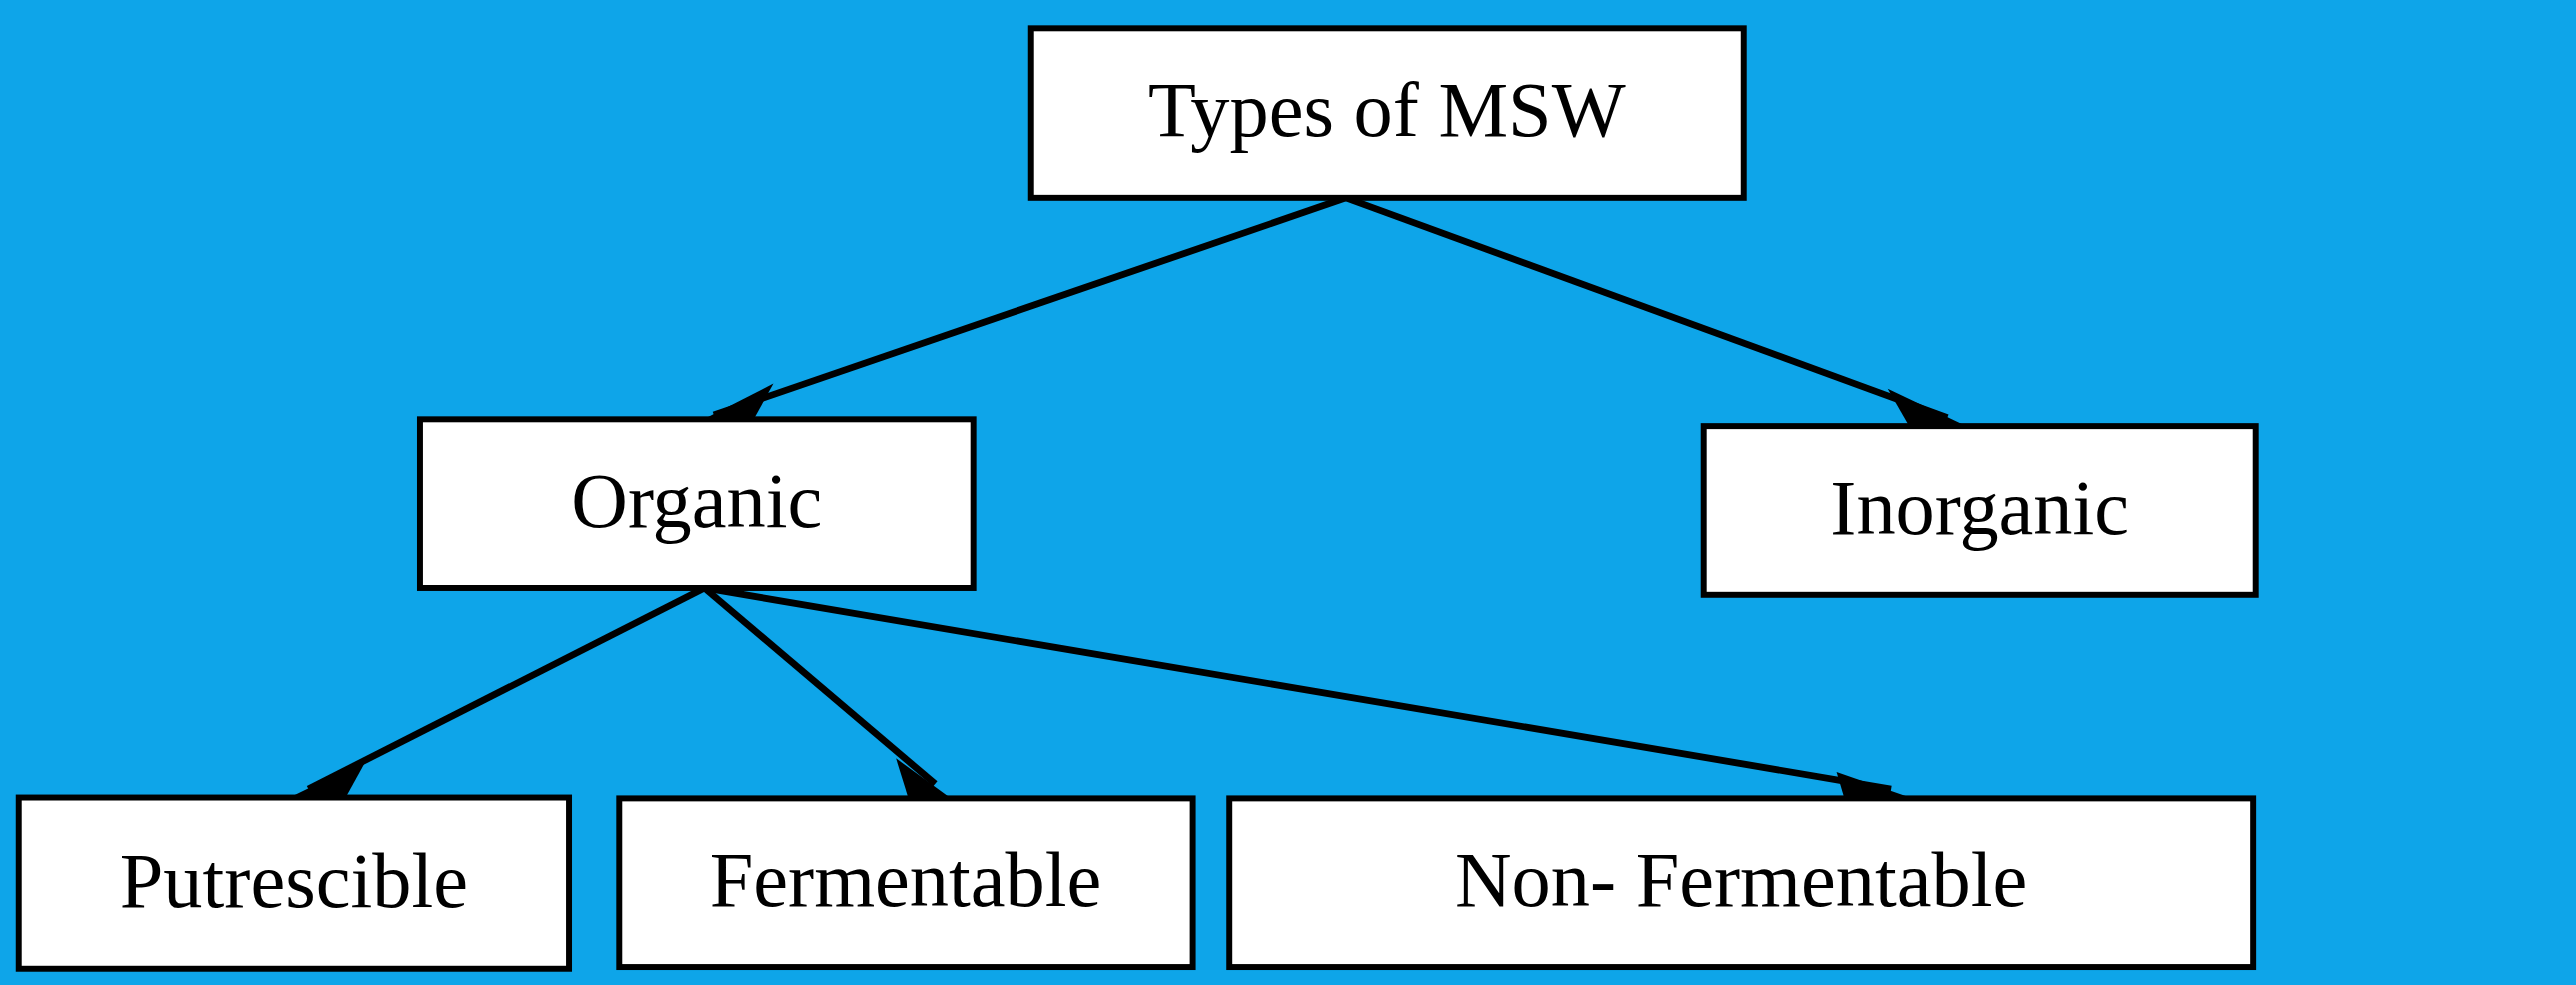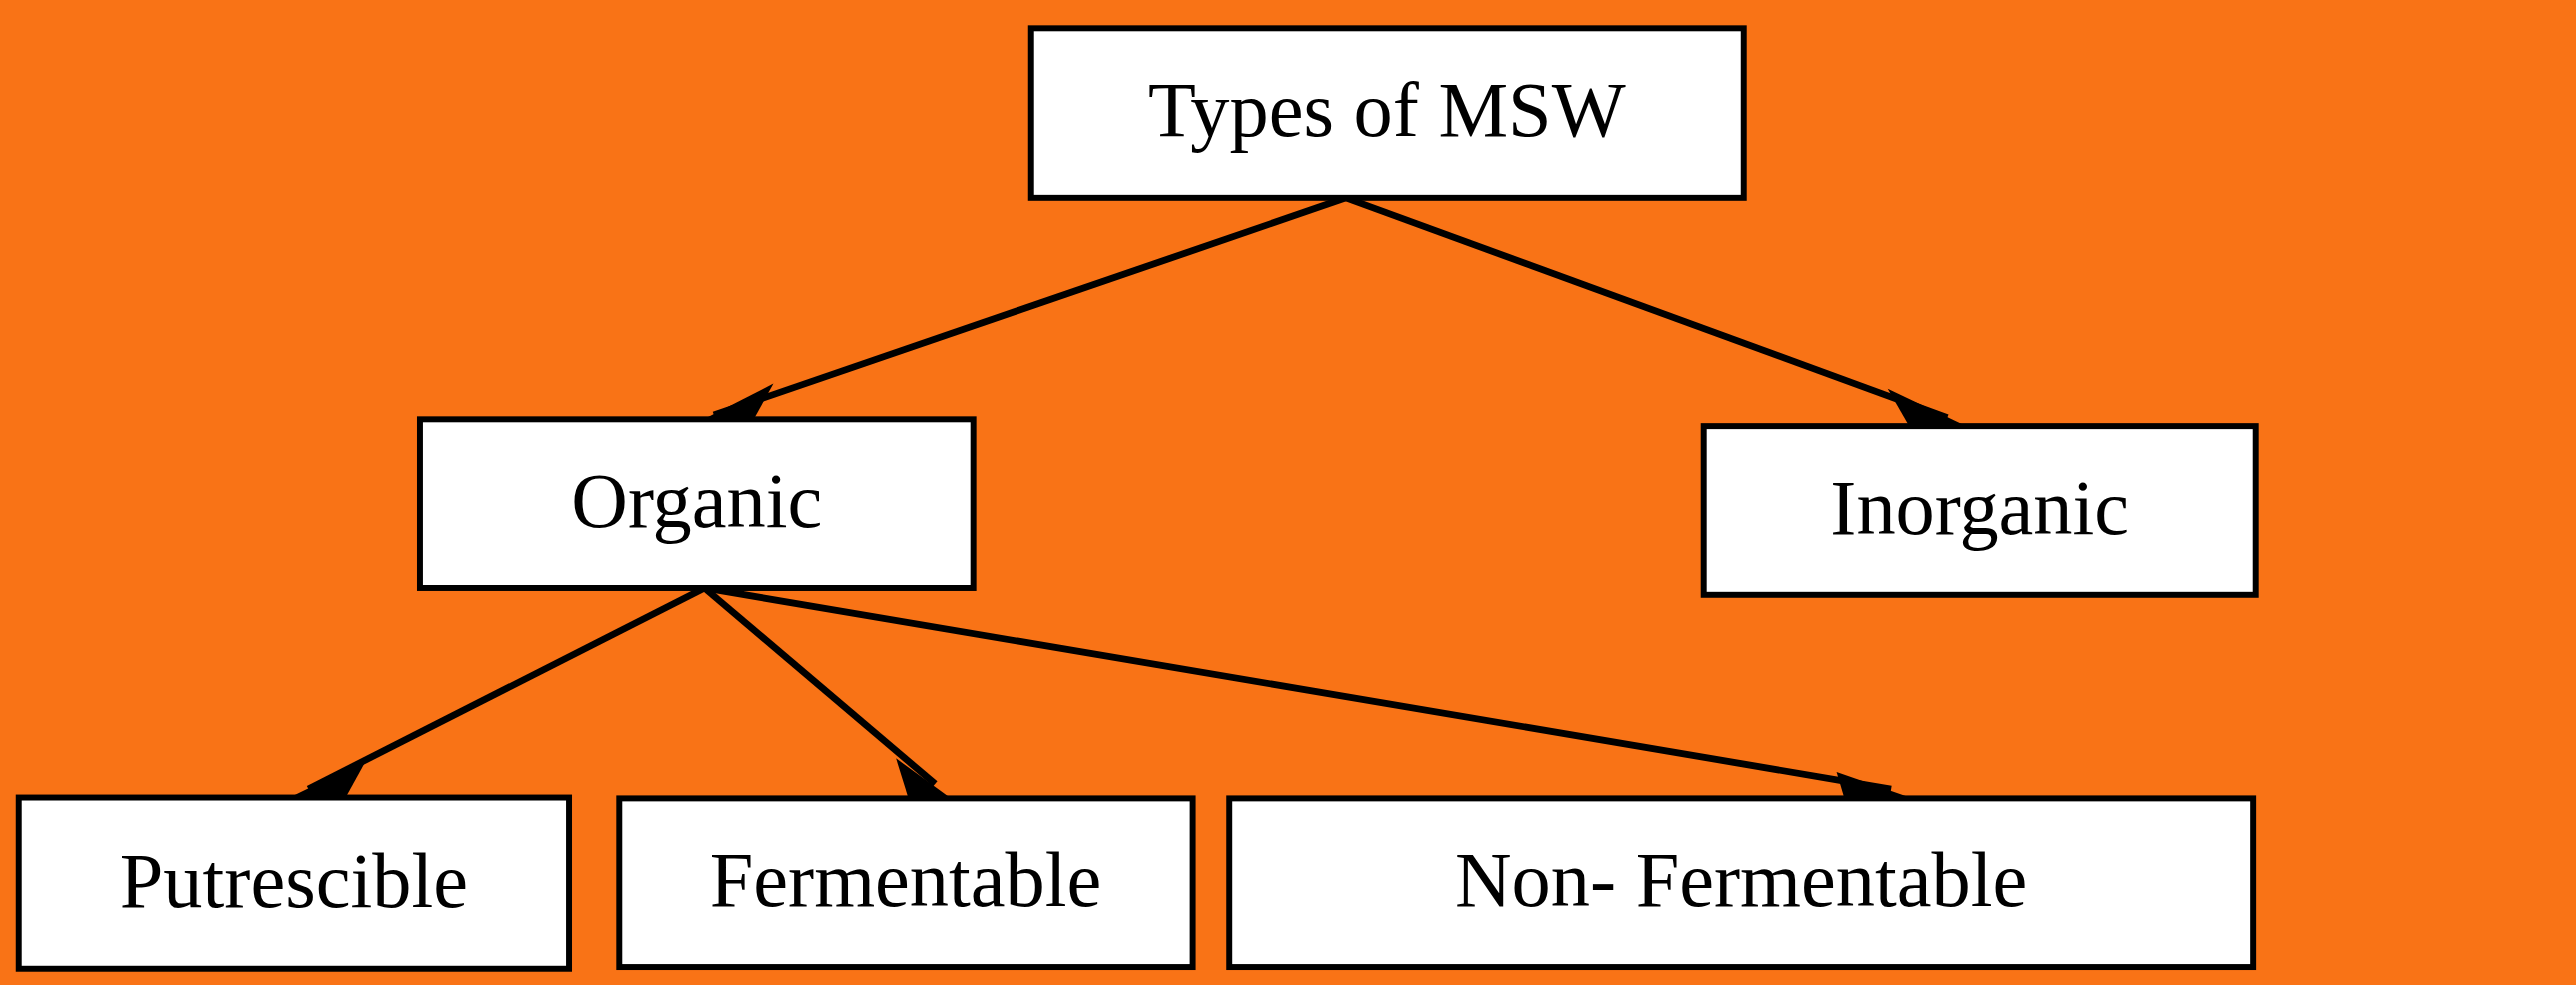--- a/index.html
+++ b/index.html
@@ -10,21 +10,21 @@
   body {
     width: 2576px;
     height: 986px;
     overflow: hidden;
     font-family: "Liberation Serif", "DejaVu Serif", serif;
   }
   #diagram-root {
     position: relative;
     width: 2576px;
     height: 986px;
-    background: #f97316;
+    background: #0ea5e9;
   }
   svg#flowchart {
     display: block;
     width: 2576px;
     height: 986px;
   }
   .node-box {
     fill: #ffffff;
     stroke: #000000;
     stroke-width: 7;

